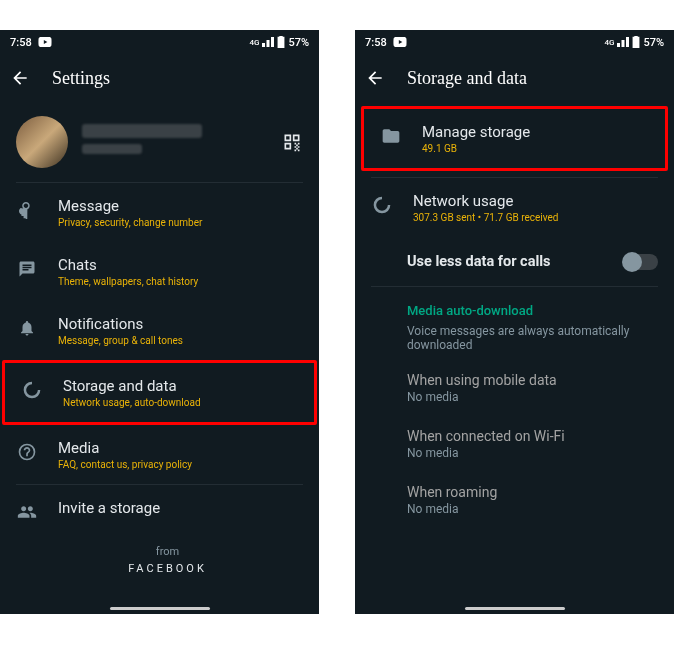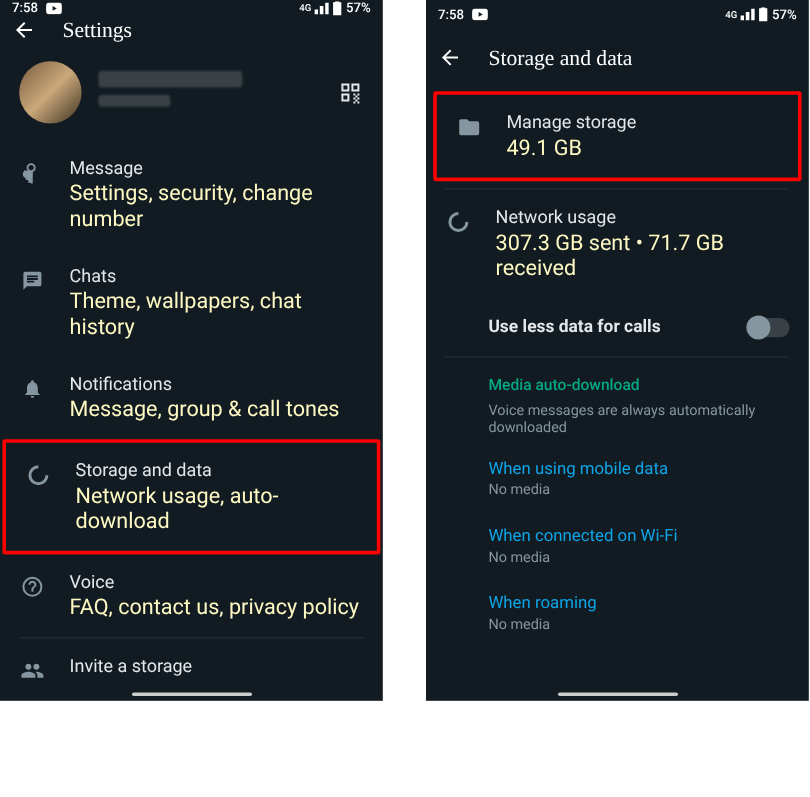--- a/index.html
+++ b/index.html
@@ -14,20 +14,21 @@
     }
     .phone {
       width: 319px;
       height: 584px;
       background: #111b21;
       color: #e4e8eb;
       display: flex;
       flex-direction: column;
       overflow: hidden;
       position: relative;
+      margin-top: 30px;
     }
     .status-bar {
       height: 24px;
       display: flex;
       justify-content: space-between;
       align-items: center;
       padding: 0 10px;
       font-size: 11px;
       font-weight: 500;
       color: #fff;
@@ -88,21 +89,21 @@
       margin-top: 2px;
       color: #8596a0;
     }
     .list-text {
       display: flex;
       flex-direction: column;
       gap: 2px;
       flex: 1;
     }
     .list-title { font-size: 15px; color: #e4e8eb; }
-    .list-sub { font-size: 18px; color: #fef9c3; }
+    .list-sub { font-size: 10px; color: #eab308; }
     .highlight-red {
       border: 3px solid #ff0000;
       border-radius: 2px;
       margin: 0 2px;
     }
     .footer {
       text-align: center;
       padding: 8px 0 0 16px;
       color: #8596a0;
       font-size: 11px;
@@ -124,21 +125,21 @@
       font-weight: 500;
     }
     .teal { color: #00a884; }
     .section-desc {
       padding: 2px 18px 8px 52px;
       font-size: 12px;
       color: #8596a0;
     }
     .sub-items { padding-left: 52px; }
     .sub-item { padding: 12px 16px 12px 0; }
-    .sub-item .st { font-size: 14px; color: #0ea5e9; }
+    .sub-item .st { font-size: 14px; color: #a3a3a3; }
     .sub-item .ss { font-size: 12px; color: #8596a0; margin-top:2px; }
     .toggle-row {
       display: flex;
       align-items: flex-end;
       padding: 16px 16px 16px 52px;
       font-weight: bold;
     }
     .toggle-label { flex: 1; font-size: 14.5px; color: #e4e8eb; }
     .switch {
       width: 34px;
@@ -209,21 +210,21 @@
 
   <div class="list">
     <div class="list-item">
       <span class="list-icon">
         <svg width="18" height="18" viewBox="0 0 24 24">
             <path d="M7 14c-2.8 0-5-2.2-5-5s2.2-5 5-5 5 2.2 5 5c0 .7-.1 1.3-.4 1.9L22 21.5 20.5 23l-2-2-2 2-2-2-2 2-1.6-1.6C10.3 21.8 9.7 22 9 22c-2.8 0-5-2.2-5-5 0-.3 0-.7.1-1zM7 6c-1.7 0-3 1.3-3 3s1.3 3 3 3 3-1.3 3-3-1.3-3-3-3z" transform="rotate(45 12 12)"></path>
           </svg>
       </span>
       <div class="list-text">
         <span class="list-title">Message</span>
-        <span class="list-sub">Settings, security, change number</span>
+        <span class="list-sub">Privacy, security, change number</span>
       </div>
     </div>
 
     <div class="list-item">
       <span class="list-icon">
         <svg width="18" height="18" viewBox="0 0 24 24">
             <path d="M20 2H4c-1.1 0-2 .9-2 2v18l4-4h14c1.1 0 2-.9 2-2V4c0-1.1-.9-2-2-2zM6 9h12v2H6zm8 5H6v-2h8zM6 8V6h12v2z"></path>
           </svg>
       </span>
       <div class="list-text">
@@ -256,21 +257,21 @@
       </div>
     </div>
 
     <div class="list-item">
       <span class="list-icon">
         <svg width="20" height="20" viewBox="0 0 24 24">
             <path d="M12 2a10 10 0 100 20 10 10 0 000-20zm0 18a8 8 0 110-16 8 8 0 010 16zm-1-5h2v2h-2zm1-9c-2.2 0-4 1.8-4 4h2c0-1.1.9-2 2-2s2 .9 2 2c0 2-3 1.8-3 5h2c0-2.2 3-2.5 3-5 0-2.2-1.8-4-4-4z"></path>
           </svg>
       </span>
       <div class="list-text">
-        <span class="list-title">Voice</span>
+        <span class="list-title">Media</span>
         <span class="list-sub">FAQ, contact us, privacy policy</span>
       </div>
     </div>
 
     <div class="divider"></div>
 
     <div class="list-item">
       <span class="list-icon">
         <svg width="20" height="20" viewBox="0 0 24 24">
             <path d="M16 11c1.7 0 3-1.3 3-3s-1.3-3-3-3-3 1.3-3 3 1.3 3 3 3zm-8 0c1.7 0 3-1.3 3-3S9.7 5 8 5 5 6.3 5 8s1.3 3 3 3zm0 2c-2.3 0-7 1.2-7 3.5V19h14v-2.5c0-2.3-4.7-3.5-7-3.5zm8 0c-.3 0-.6 0-1 .1 1.2.8 2 2 2 3.4V19h6v-2.5c0-2.3-4.7-3.5-7-3.5z"></path>

